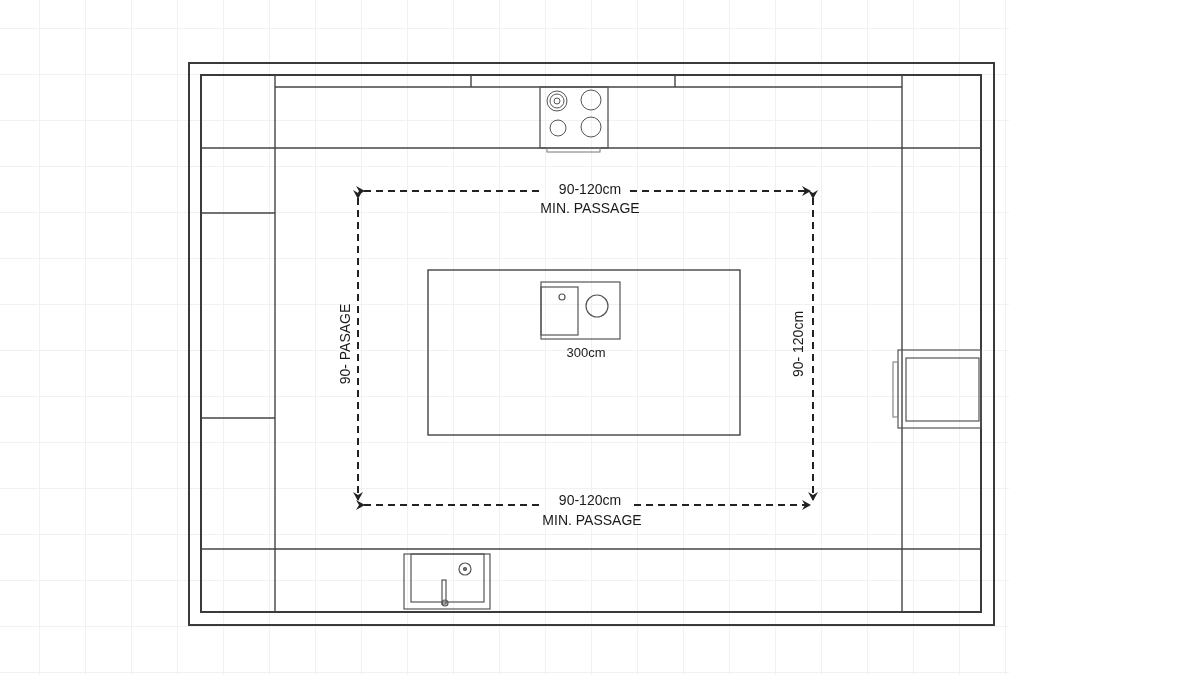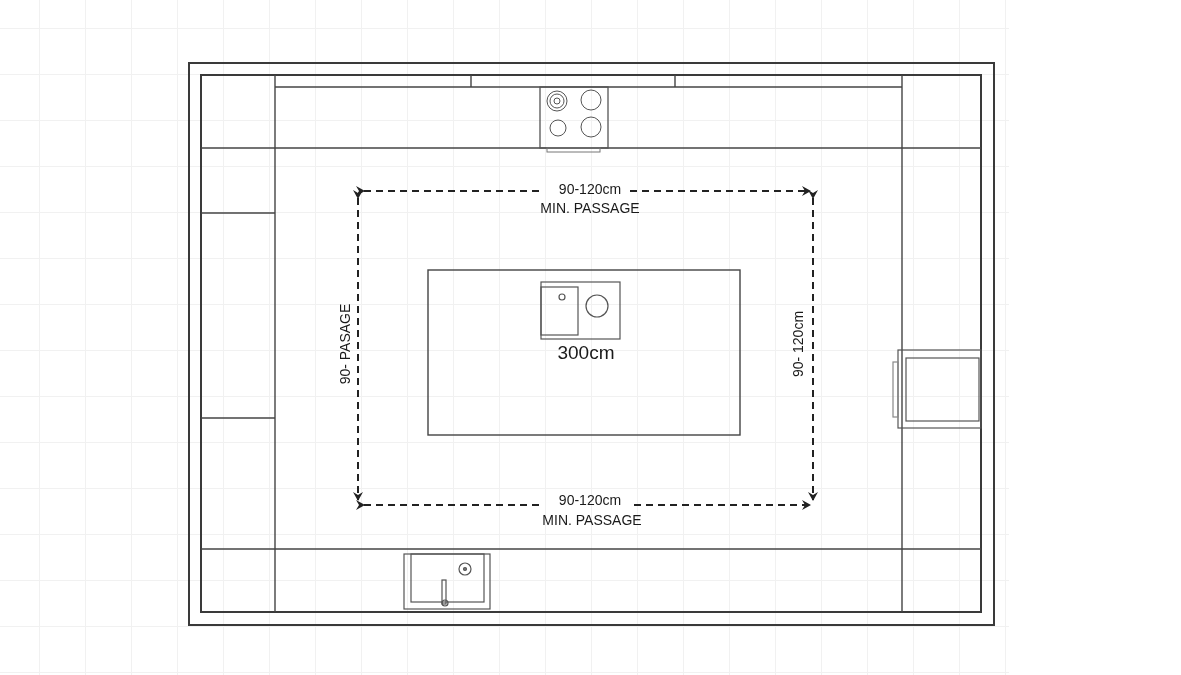--- a/index.html
+++ b/index.html
@@ -3,21 +3,21 @@
 <meta charset="utf-8">
 <style>
   html,body{margin:0;padding:0;background:#fff;}
   body{width:1181px;height:675px;overflow:hidden;position:relative;font-family:"Liberation Sans","DejaVu Sans",sans-serif;}
   #canvas{position:absolute;left:0;top:0;width:1009px;height:675px;
     background-color:#fff;
     background-image:linear-gradient(#f1f1f1 1px,transparent 1px),linear-gradient(90deg,#f1f1f1 1px,transparent 1px);
     background-size:46px 46px;background-position:-7px -18px;}
   svg{position:absolute;left:0;top:0;}
   .lbl{position:absolute;color:#1a1a1a;white-space:nowrap;font-size:14px;line-height:16px;text-align:center;}
-  .lbl.big{font-size:19px;}
+  .lbl.big{font-size:13px;}
   .vert{transform:rotate(-90deg);transform-origin:center center;}
 </style>
 </head>
 <body>
 
 <div id="canvas">
 <svg width="1181" height="675" viewBox="0 0 1181 675">
   <defs>
     <marker id="ah" markerWidth="10" markerHeight="10" refX="8" refY="5" orient="auto" markerUnits="userSpaceOnUse">
       <path d="M0,0 L9,5 L0,10 L3,5 Z" fill="#222"></path>

